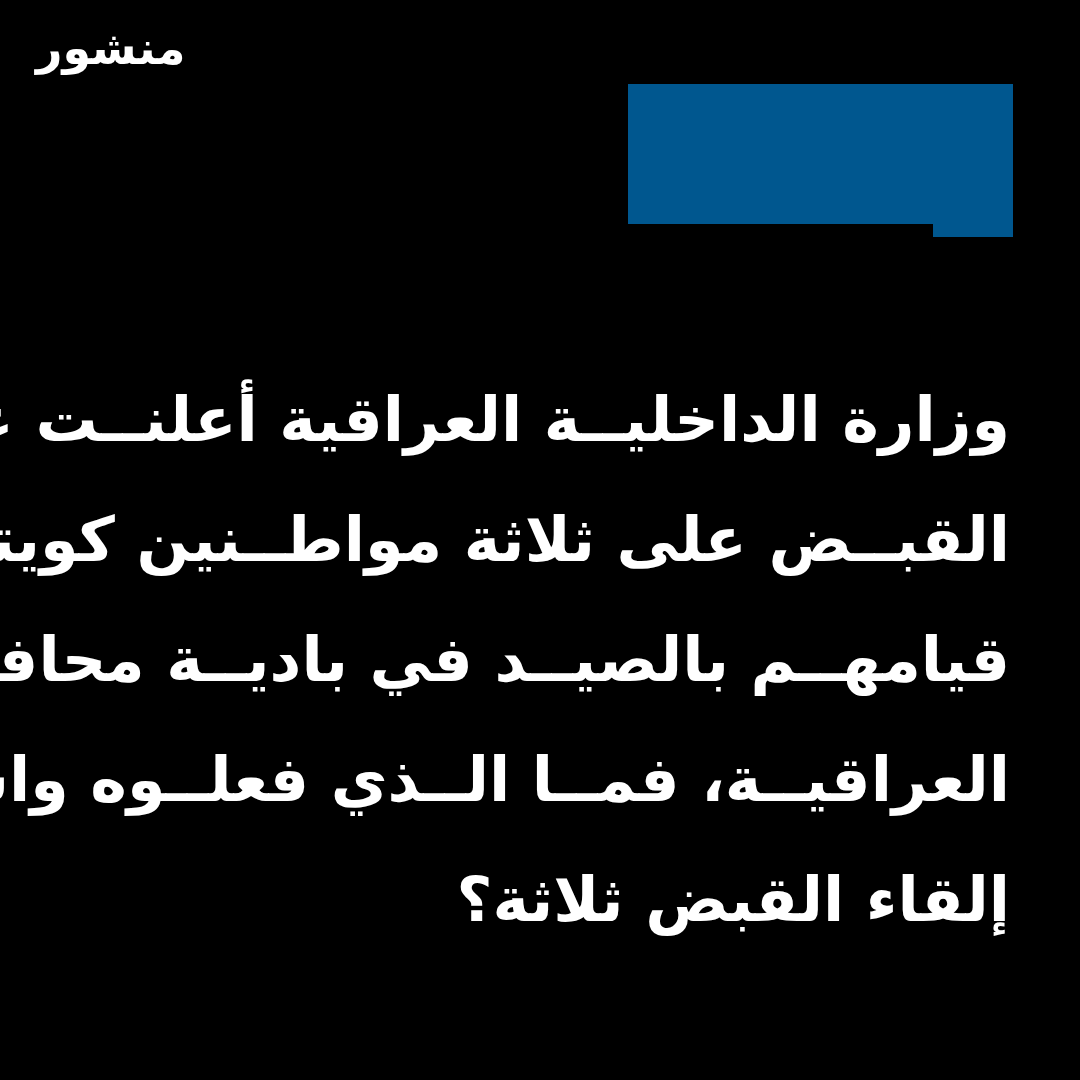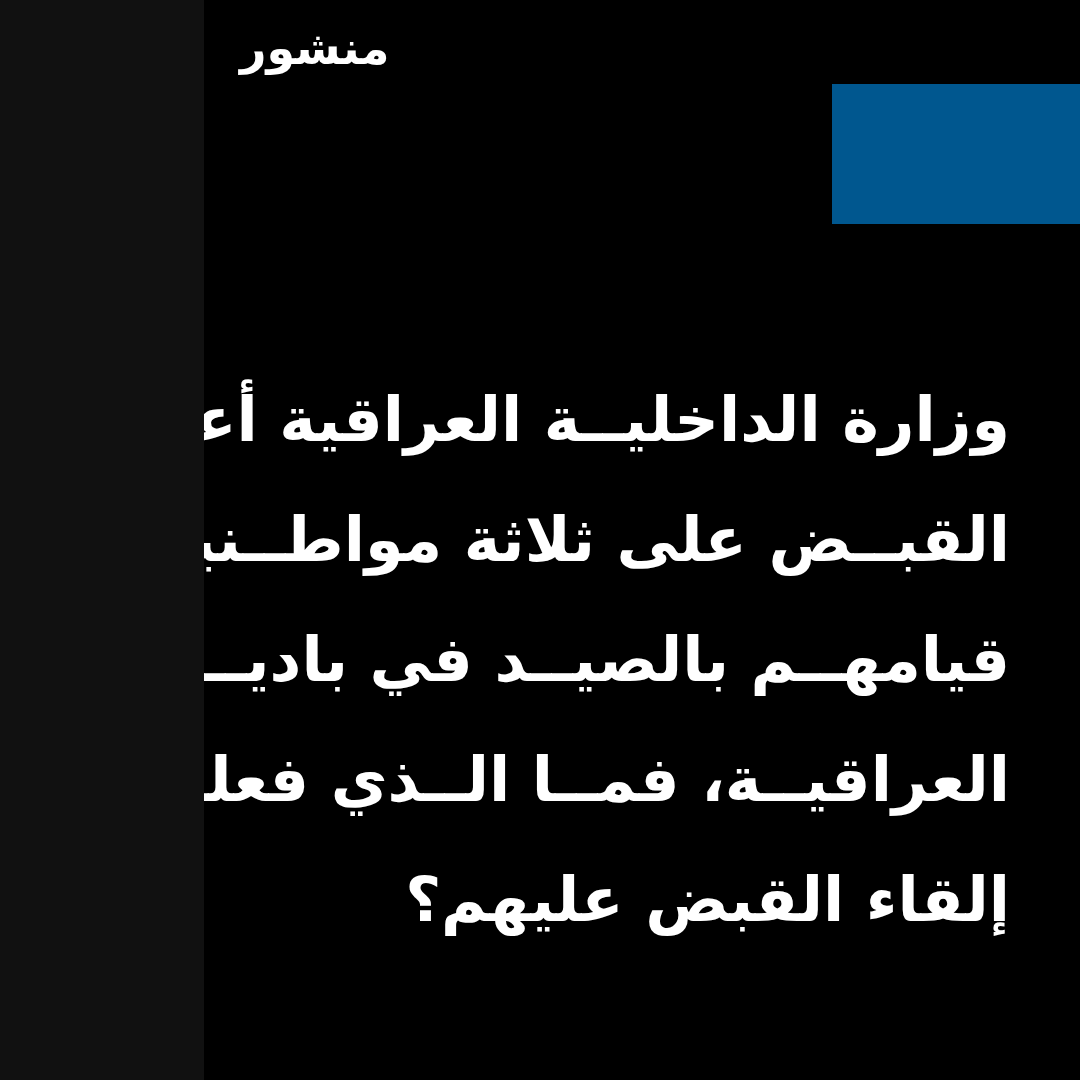--- a/index.html
+++ b/index.html
@@ -2,21 +2,21 @@
 <html lang="ar" dir="rtl" style="--bg: #000000; --accent: #00578F; --text: #FFFFFF;"><head>
 <meta charset="utf-8">
 <style>
   html, body {
     margin: 0;
     padding: 0;
     background: #111;
   }
   .canvas {
     position: relative;
-    width: 876px;
+    width: 1080px;
     height: 1080px;
     background: var(--bg, #000000);
     overflow: hidden;
     font-family: "DejaVu Sans", sans-serif;
     direction: rtl;
   }
   
   .logo {
     position: absolute;
     left: 36px;
@@ -80,16 +80,16 @@
   <div class="logo">منشور</div>
 
   <div class="blue-main"></div>
   <div class="blue-tab"></div>
 
   <div class="headline">
     <span class="line">وزارة الداخليــة العراقية أعلنــت عن إلقاء</span>
     <span class="line">القبــض على ثلاثة مواطــنين كويتيين أثناء</span>
     <span class="line">قيامهــم بالصيــد في باديــة محافظة المثنى</span>
     <span class="line">العراقيــة، فمــا الــذي فعلــوه واســتدعى</span>
-    <span class="line last">إلقاء القبض عليهم؟</span>
+    <span class="line last">إلقاء القبض ثلاثة؟</span>
   </div>
 
 </div>
 
 </body></html>

